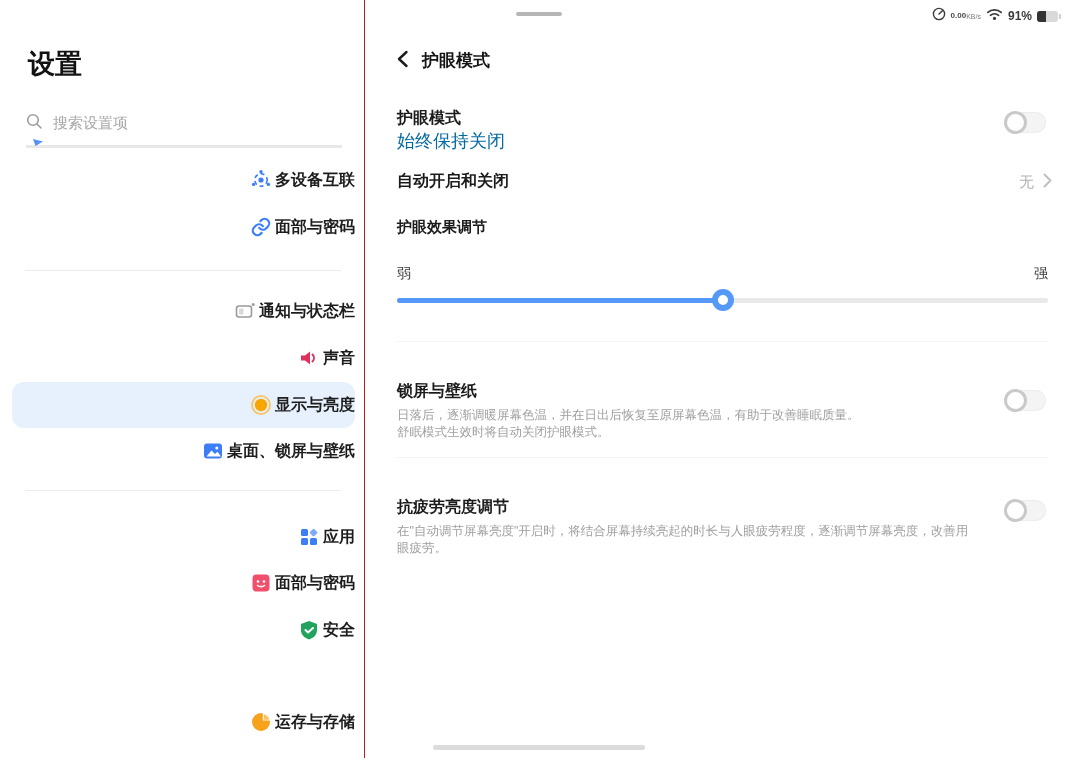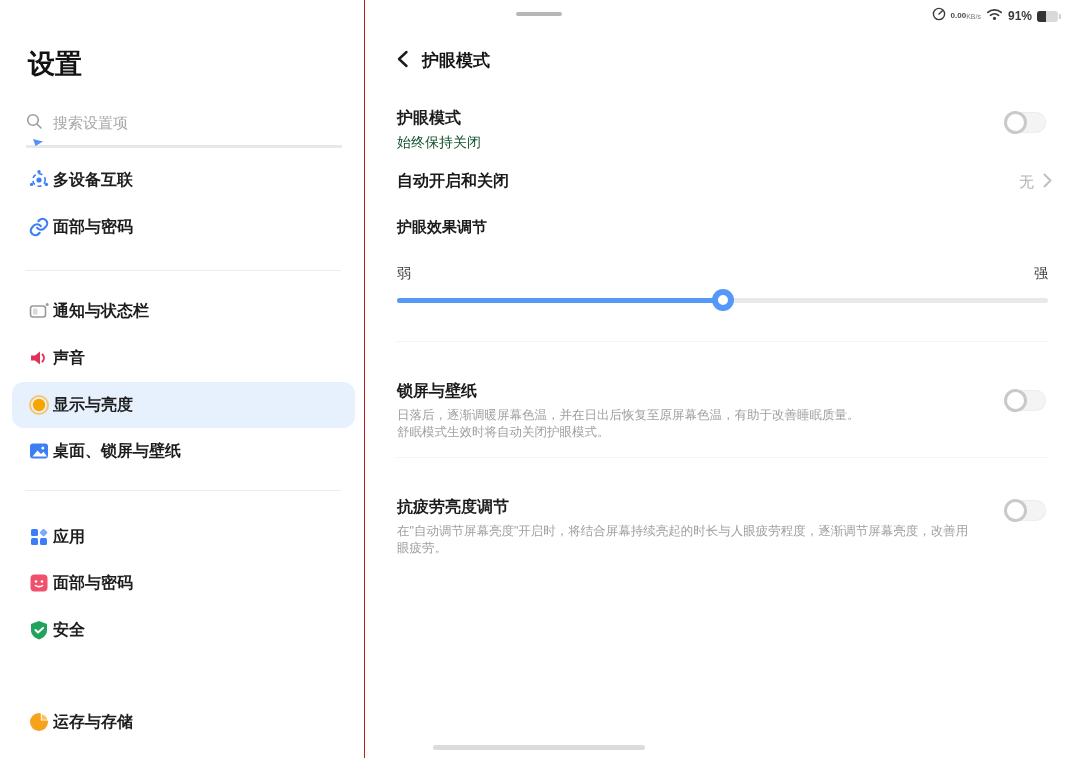--- a/index.html
+++ b/index.html
@@ -19,33 +19,33 @@
   .battery .fill { position:absolute; left:0; top:0; bottom:0; width:45%; background:#333; border-radius:3px 0 0 3px; }
   .battery .nub { position:absolute; right:-3px; top:3px; width:2px; height:5px; background:#cfcfcf; border-radius:0 1px 1px 0; }
 
   
   .sidebar { position:absolute; left:0; top:0; width:365px; height:758px; border-right:1px solid #b91c1c; background:#fff; }
   .app-title { position:absolute; left:28px; top:46px; font-size:27px; font-weight:700; color:#121212; }
   .search { position:absolute; left:26px; top:102px; width:316px; display:flex; align-items:center; gap:10px; padding-bottom:11px; border-bottom:3px solid #e8e8e8;margin-top:11px; }
   .search-ph { font-size:15px; color:#a8a8a8; }
   .frag { position:absolute; left:33px; top:139px; width:10px; height:7px; background:#3D7EF7; clip-path:polygon(0 0,100% 35%,25% 100%); opacity:.85; }
 
-  .nav-item { position:absolute; left:12px; width:343px; height:46px; display:flex; align-items:center; gap:3px; padding-left:16px; border-radius:12px; cursor:pointer; }
+  .nav-item { position:absolute; left:12px; width:343px; height:46px; display:flex; align-items:center; gap:3px; padding-left:16px; border-radius:12px; cursor:pointer;justify-content:flex-end; }
   .nav-item.selected { background:#E7F0FD; }
   .nav-label { font-size:16px; font-weight:600; color:#1d1d1d; }
   .icon22 { width:22px; height:22px; display:flex; align-items:center; justify-content:center; flex:0 0 22px; }
   .divider-side { position:absolute; left:25px; width:316px; height:1px; background:#ececec; }
 
   
   .content { position:absolute; left:365px; top:0; width:715px; height:740px; }
   .hdr { position:absolute; left:31px; top:49px; display:flex; align-items:center; gap:13px; }
   .hdr-title { font-size:17px; font-weight:700; color:#151515; }
 
   .row-title { font-size:16px; font-weight:700; color:#1b1b1b; }
-  .row-sub { font-size:14px; color:#14532d; margin-top:5px; }
+  .row-sub { font-size:18px; color:#0369a1; }
   .desc { font-size:12.5px; color:#9f9f9f; line-height:17px; margin-top:5px; }
 
   .eye-row { position:absolute; left:32px; top:108px; width:560px; }
   .auto-row { position:absolute; left:32px; top:171px; width:560px; cursor:pointer; }
   .auto-value { position:absolute; right:46px; top:173px; font-size:15px; color:#b3b3b3; }
   .chev-right { position:absolute; right:28px; top:173px; }
 
   .section-title { position:absolute; left:32px; top:218px; font-size:15px; font-weight:700; color:#1b1b1b; }
   .lbl-weak { position:absolute; left:32px; top:265px; font-size:14px; color:#333; }
   .lbl-strong { position:absolute; right:32px; top:265px; font-size:14px; color:#333; }

